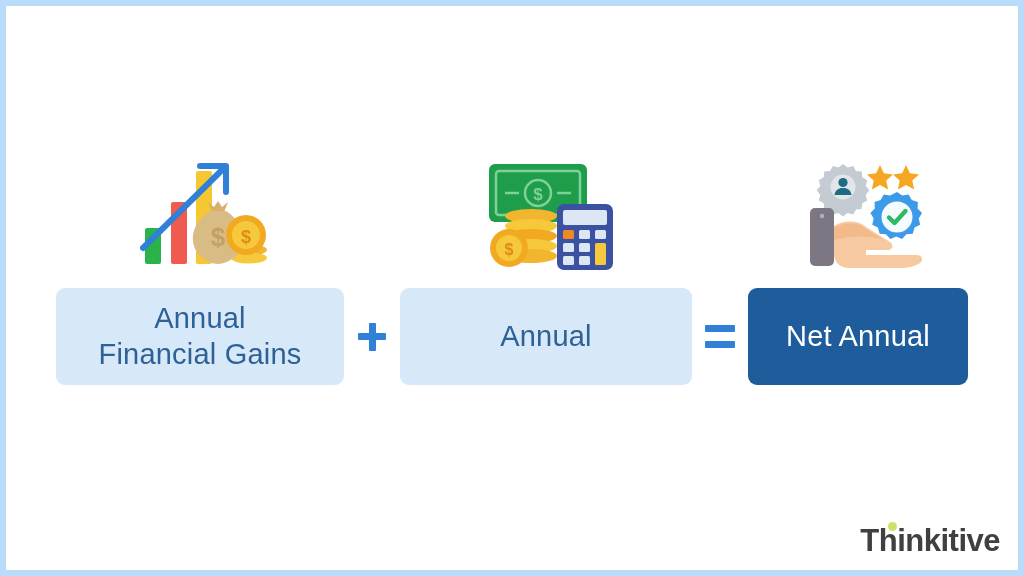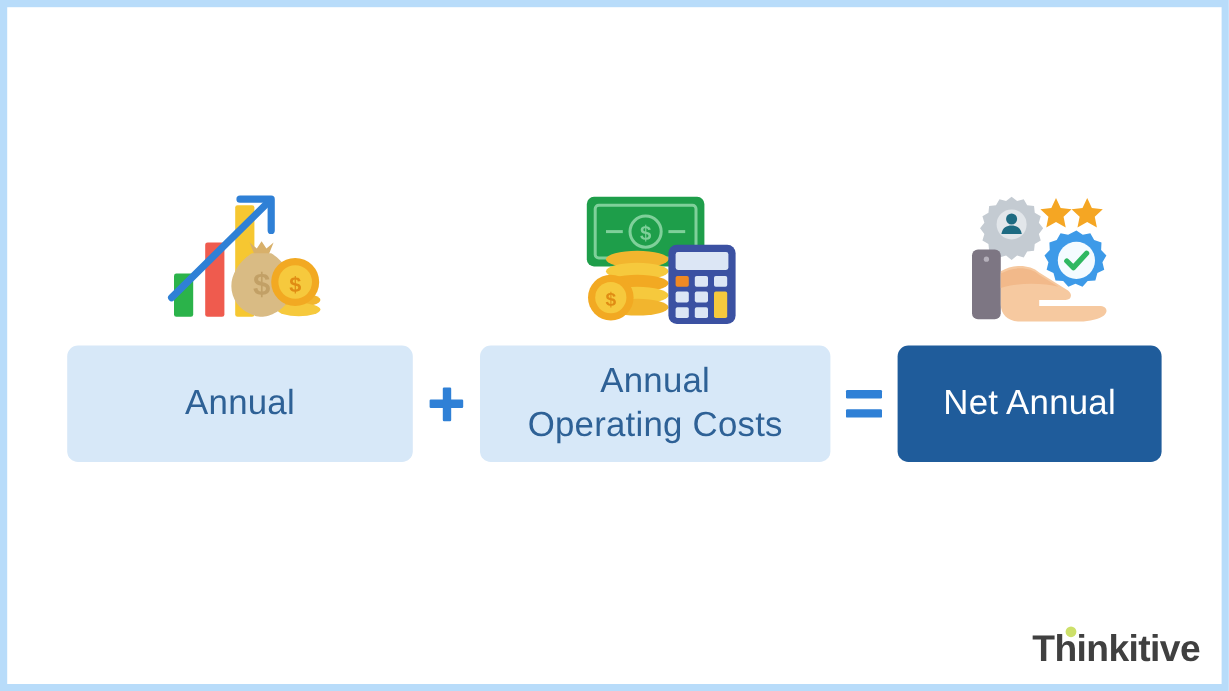--- a/index.html
+++ b/index.html
@@ -190,20 +190,21 @@
           <svg width="42" height="42" viewBox="0 0 42 42">
             <circle cx="21" cy="21" r="20" fill="#f2a922"></circle>
             <circle cx="21" cy="21" r="14" fill="#f6c93d"></circle>
             <text x="21" y="29" font-family="'Liberation Sans',sans-serif" font-size="18" font-weight="bold" fill="#e08c14" text-anchor="middle">$</text>
           </svg>
         </div>
       </div>
       <div class="term-box box-light">
         <div>
           <span>Annual</span><br>
+          <span>Financial Gains</span>
         </div>
       </div>
     </div>
 
     <div class="operator">
       <span class="op-plus-h"></span>
       <span class="op-plus-v"></span>
     </div>
 
     <div class="term term-2">
@@ -241,21 +242,20 @@
             <rect x="22" y="39" width="11" height="9" rx="1.5" fill="#dce6f5"></rect>
             <rect x="6" y="52" width="11" height="9" rx="1.5" fill="#dce6f5"></rect>
             <rect x="22" y="52" width="11" height="9" rx="1.5" fill="#dce6f5"></rect>
             <rect x="38" y="39" width="11" height="22" rx="1.5" fill="#f6c93d"></rect>
           </svg>
         </div>
       </div>
       <div class="term-box box-light">
         <div>
           <span>Annual</span><br>
-          <span>Operating Costs</span>
         </div>
       </div>
     </div>
 
     <div class="operator">
       <span class="op-eq-bar top"></span>
       <span class="op-eq-bar bottom"></span>
     </div>
 
     <div class="term term-3">

